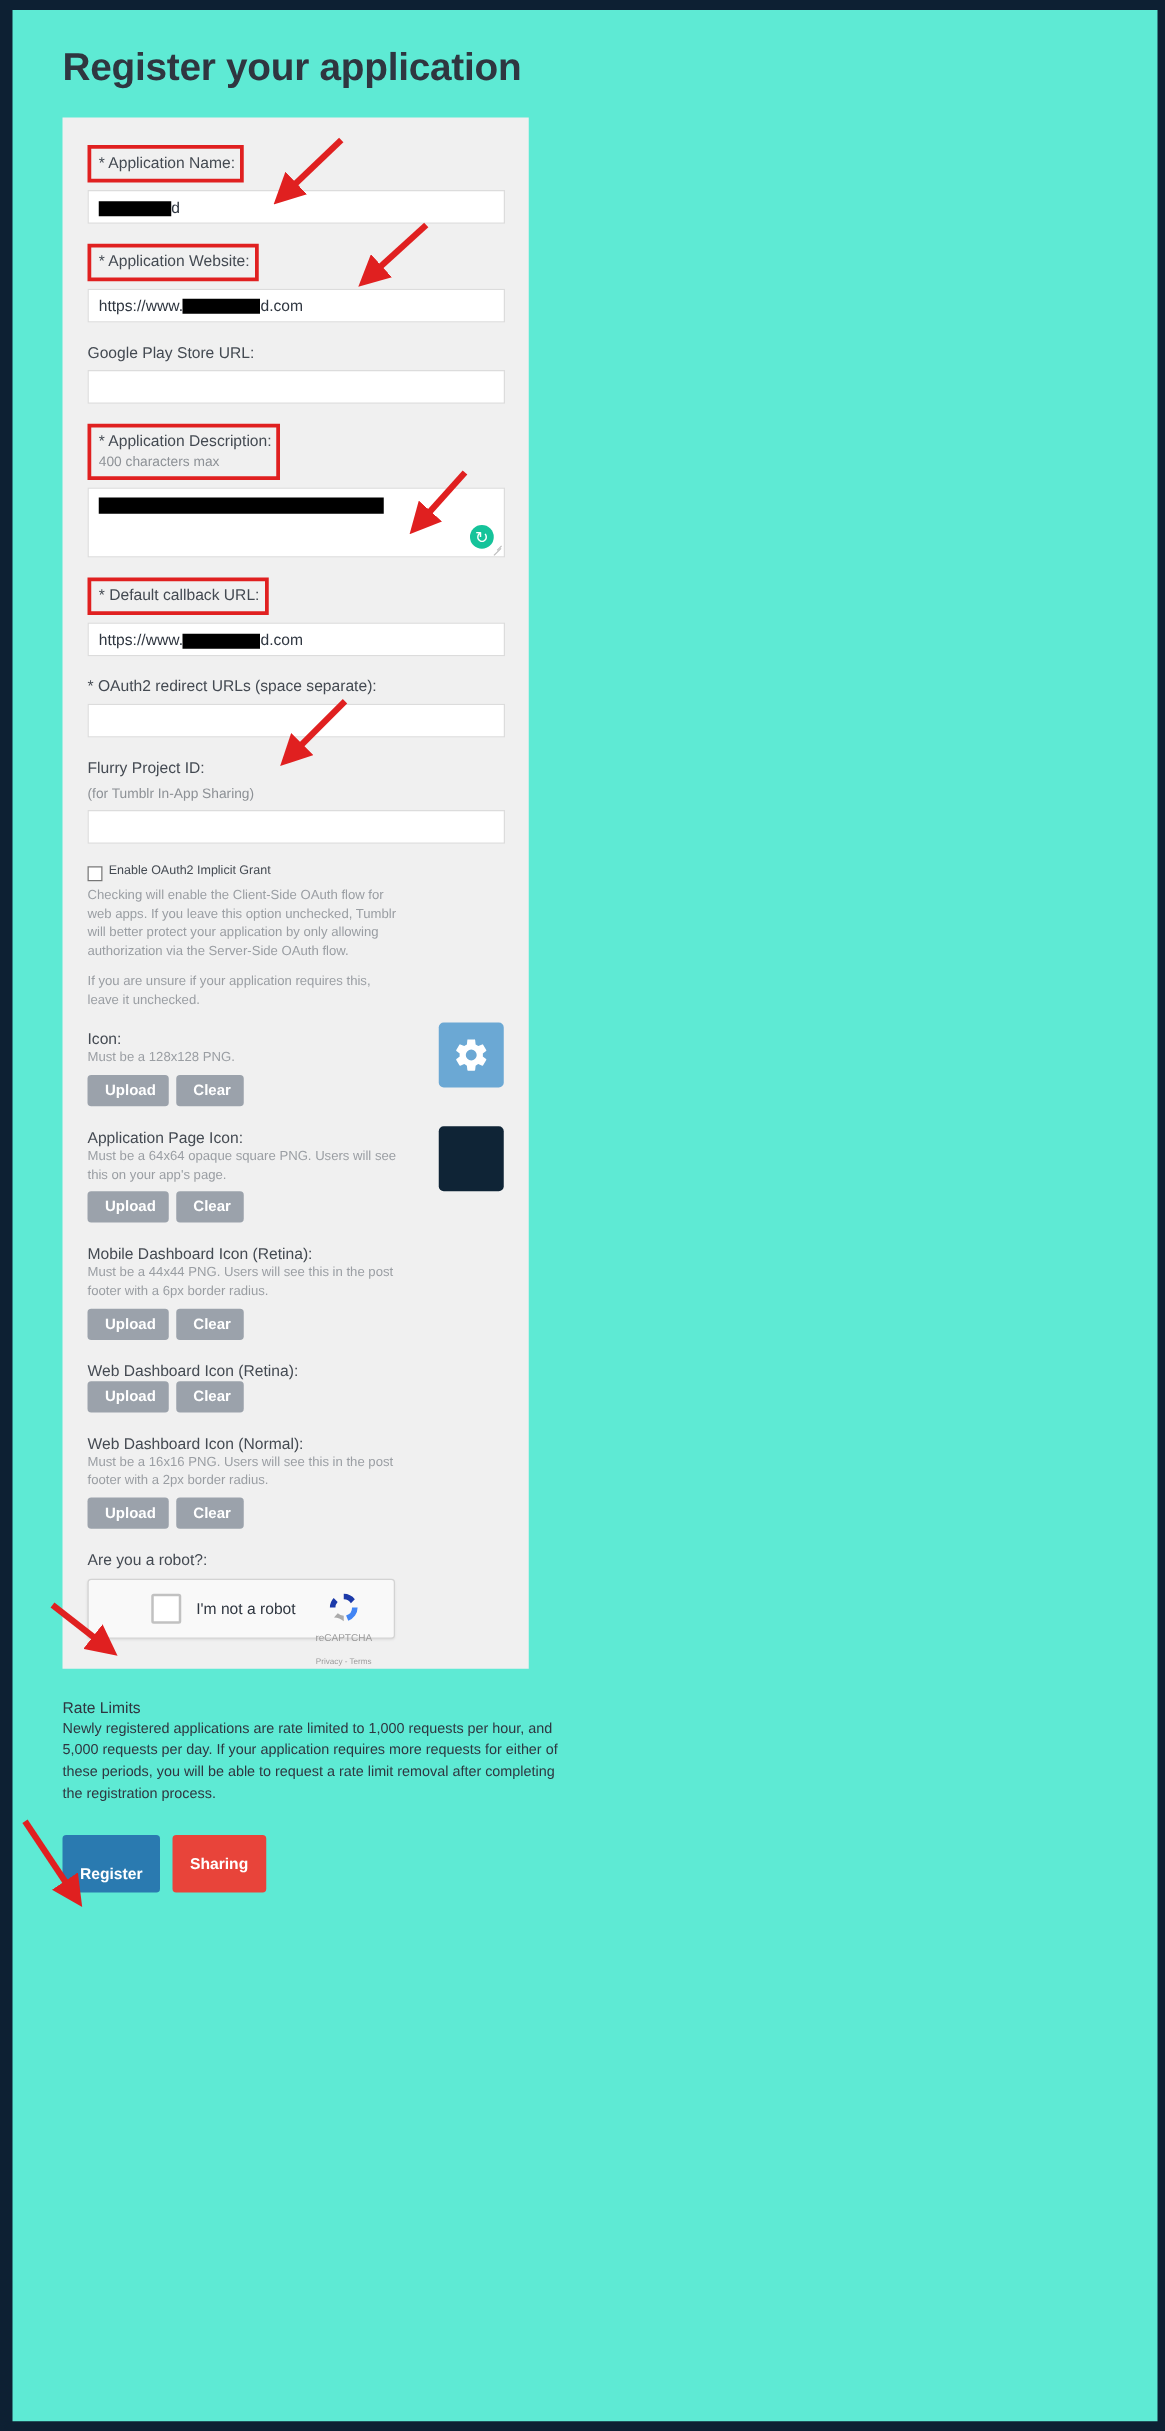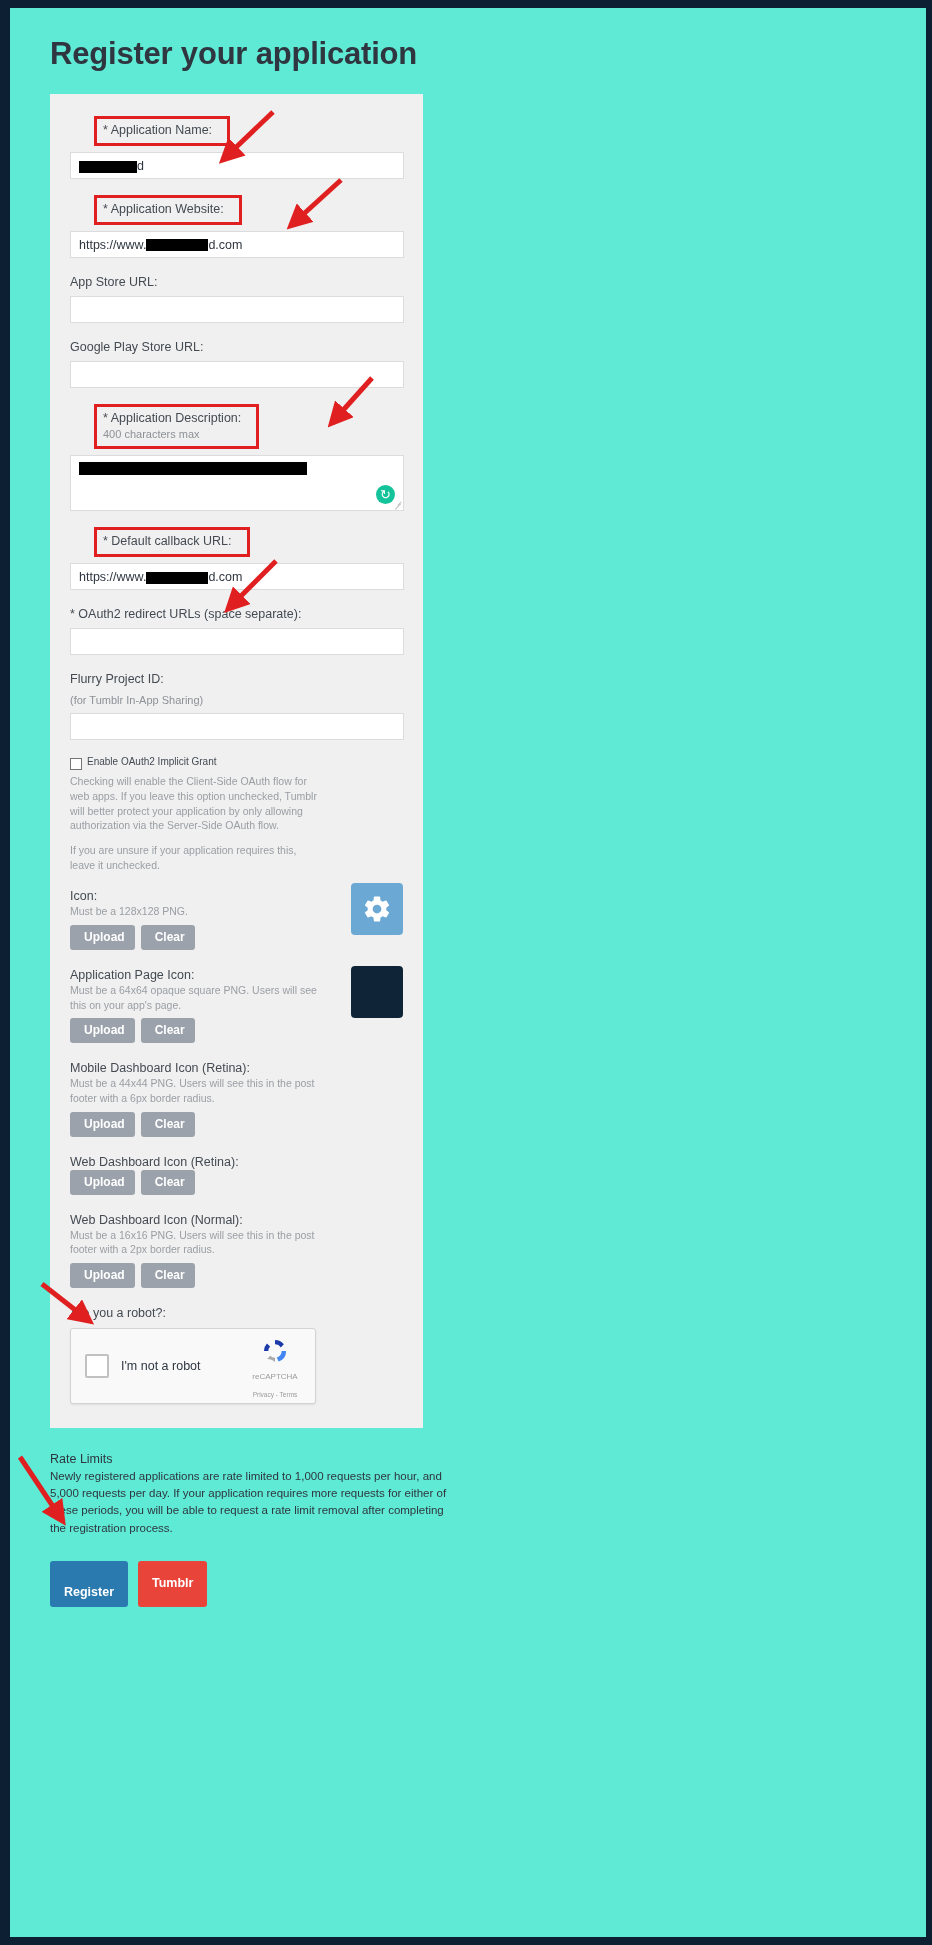--- a/index.html
+++ b/index.html
@@ -42,23 +42,22 @@
   .field-sub {
     font-size: 11px;
     color: #8d9196;
     line-height: 1.35;
     display: block;
     margin-top: 1px;
   }
   .boxed {
     display: inline-block;
     border: 3px solid #e02020;
-    padding: 3px 15px 4px 6px;
+    padding: 3px 4px 4px 6px;
     margin-bottom: 6px;
-    margin-left: 24px;
   }
   .boxed .field-label { margin-bottom: 0; }
   .txt-input {
     display: block;
     width: 334px;
     height: 27px;
     background: #ffffff;
     border: 1px solid #dcdcdc;
     font-size: 12.5px;
     color: #2f3640;
@@ -154,27 +153,27 @@
   }
   .preview-dark {
     position: absolute;
     right: 0px; top: -2px;
     width: 52px; height: 52px;
     border-radius: 4px;
     background: #0f2436;
   }
   .captcha-label { font-size: 12.5px; color: #444a52; display:block; margin-bottom: 8px; }
   .recaptcha {
-    width: 246px; height: 76px;
+    width: 246px; height: 48px;
     background: #f9f9f9;
     border: 1px solid #d3d3d3;
     border-radius: 3px;
     box-shadow: 0 1px 2px rgba(0,0,0,.08);
     position: relative;
-    display: flex; align-items: center;
+    display: flex; align-items: center; padding-left: 36px;
   }
   .rc-check {
     width: 24px; height: 24px;
     background: #fff;
     border: 2px solid #c1c1c1;
     border-radius: 2px;
     margin-left: 14px;
     flex: 0 0 auto;
   }
   .rc-text { font-size: 12.5px; color: #2f3640; margin-left: 12px; }
@@ -225,24 +224,20 @@
 
     <div class="field">
       <span class="boxed">
         <span class="field-label">* Application Website:</span>
       </span>
       <div class="txt-input">
         <span>https://www.</span><span class="redact rw-site"></span><span>d.com</span>
       </div>
     </div>
 
-    <div class="field">
-      <span class="field-label">App Store URL:</span>
-      <div class="txt-input"></div>
-    </div>
 
     <div class="field">
       <span class="field-label">Google Play Store URL:</span>
       <div class="txt-input"></div>
     </div>
 
     <div class="field">
       <span class="boxed">
         <span class="field-label">* Application Description:</span>
         <span class="field-sub">400 characters max</span>
@@ -354,21 +349,21 @@
 
   </div>
 
   <div class="rate-wrap">
     <div class="rate-title">Rate Limits</div>
     <div class="rate-body">Newly registered applications are rate limited to 1,000 requests per hour, and 5,000 requests per day. If your application requires more requests for either of these periods, you will be able to request a rate limit removal after completing the registration process.</div>
   </div>
 
   <div class="submit-row">
     <button class="blue-btn">Register</button>
-    <button class="red-btn">Tumblr</button>
+    <button class="red-btn">Sharing</button>
   </div>
 
   <svg class="arrow-layer">
     <defs>
       <marker id="ah" markerWidth="5" markerHeight="5" refX="2.2" refY="2.5" orient="auto">
         <path d="M0,0 L5,2.5 L0,5 z" fill="#e02020"></path>
       </marker>
     </defs>
     <g stroke="#e02020" stroke-width="5" marker-end="url(#ah)" fill="none">
       <line x1="263" y1="104" x2="219" y2="146"></line>

